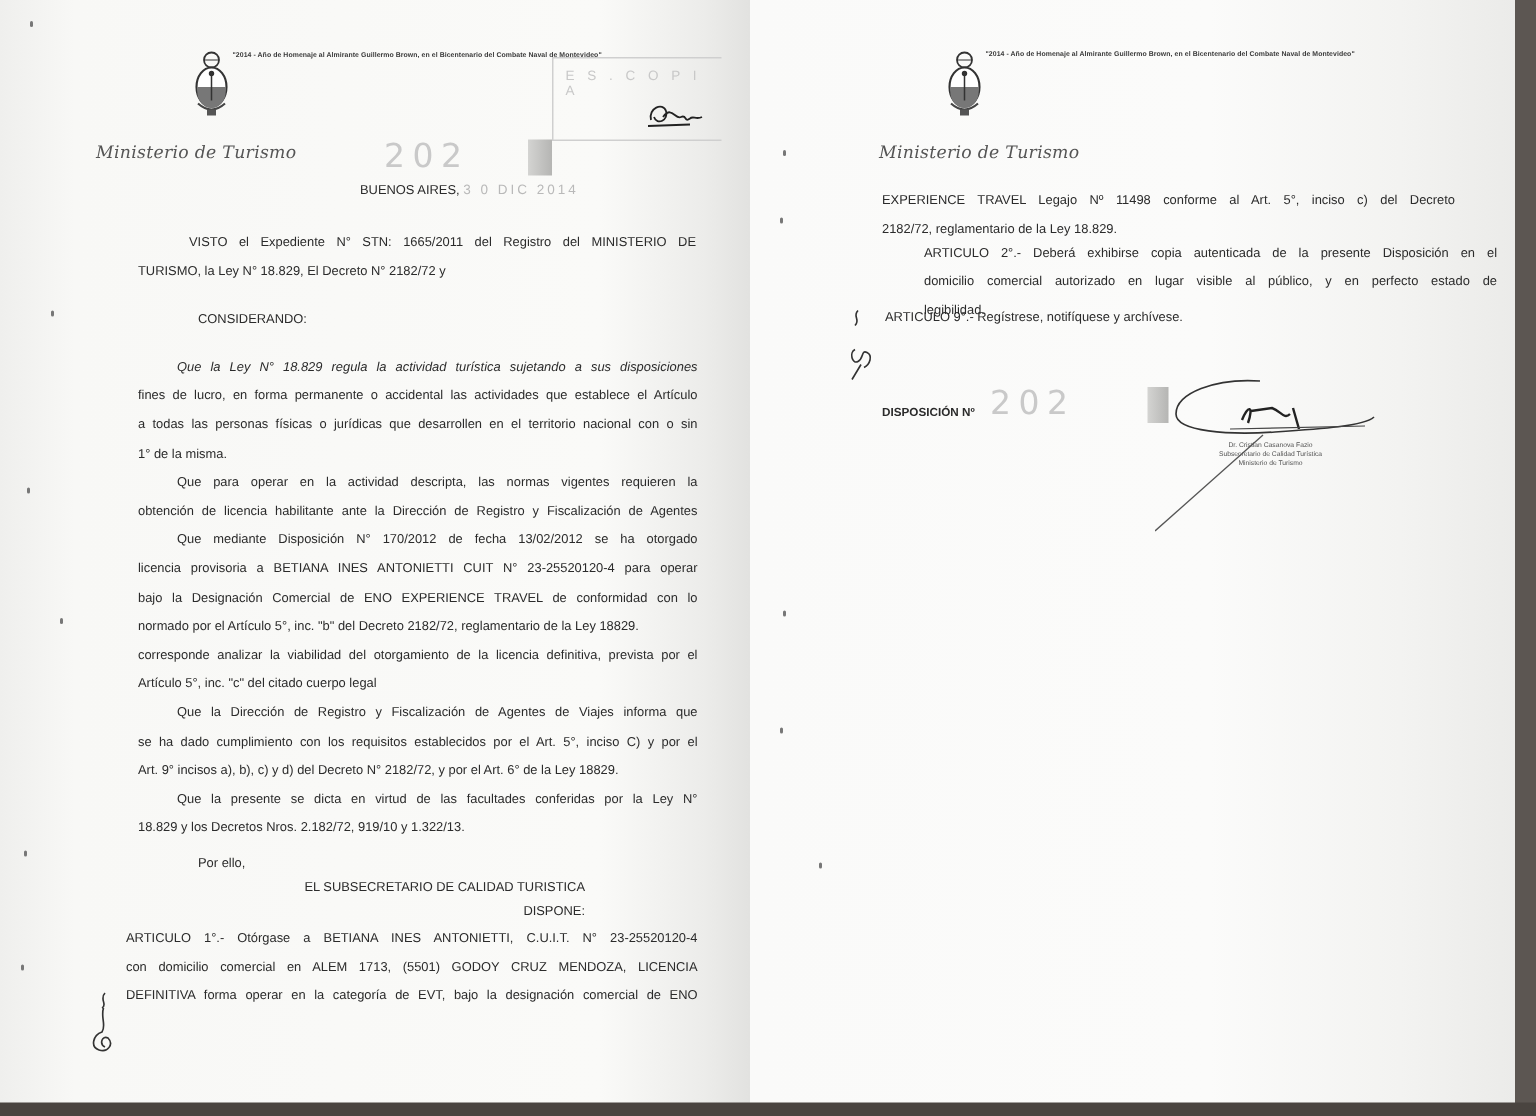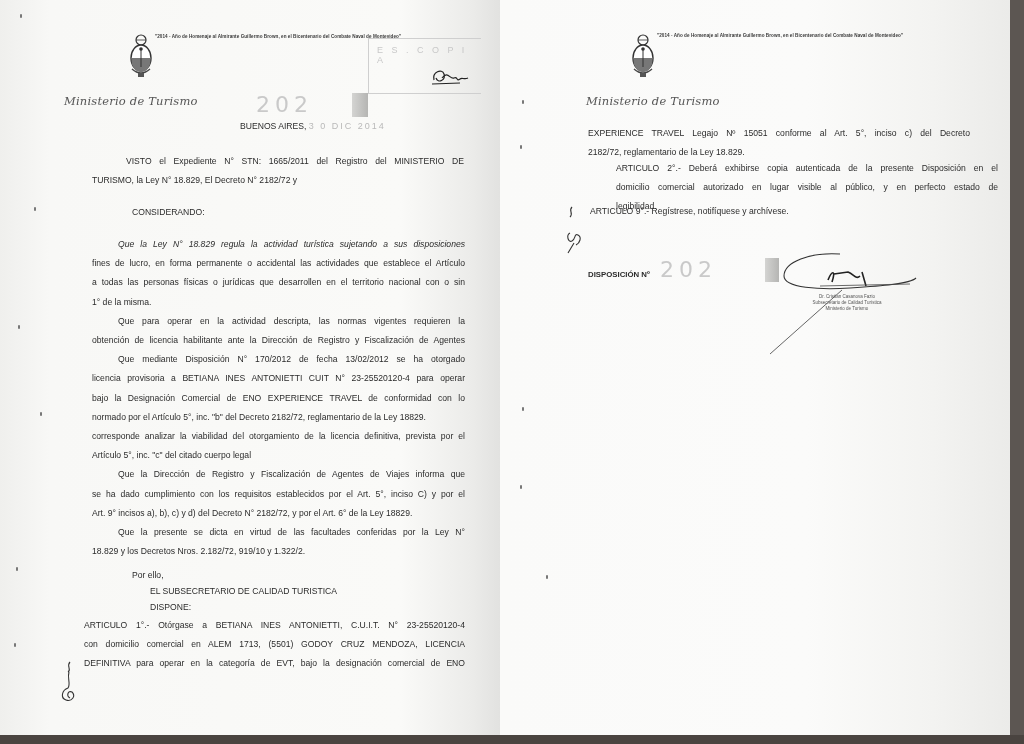--- a/index.html
+++ b/index.html
@@ -15,21 +15,21 @@
   .page-left { left:0; width:500px; background:linear-gradient(90deg,#efefed 0%,#f8f8f6 10%,#fafaf8 80%,#ececea 94%,#e2e2e0 100%); }
   .page-right { left:500px; width:510px; background:linear-gradient(90deg,#fafaf9 0%,#fbfbfa 60%,#f3f3f1 85%,#ebebe9 100%); }
   .motto { position:absolute; font-size:4.6px; font-weight:bold; color:#3a3a3a; white-space:nowrap; letter-spacing:0.05px; }
   .shield { position:absolute; width:26px; height:46px; }
   .ministry { position:absolute; font-family:"DejaVu Serif", serif; font-style:italic; font-size:11.5px; color:#555; letter-spacing:0.2px; }
   .stamp-num { position:absolute; font-family:"DejaVu Sans", sans-serif; font-size:22px; color:#c9c9c9; letter-spacing:5px; }
   .stamp-block { position:absolute; background:linear-gradient(90deg,#d4d4d2,#b5b5b3); }
   .txt { position:absolute; font-size:8.6px; line-height:19.2px; color:#2b2b2b; text-align:justify; }
   .line { display:block; white-space:nowrap; }
   .line.just { text-align:justify; text-align-last:justify; }
-  .center { text-align:left; }
+  .center { text-align:right; }
   .date-stamp { color:#b9b9b9; letter-spacing:2px; font-size:9px; }
   .entry-stamp { position:absolute; left:368px; top:38px; width:112px; height:54px; border:1px solid #cfcfcf; border-right:none; }
   .entry-stamp-text { position:absolute; left:8px; top:6px; font-size:9px; color:#c8c8c8; letter-spacing:3px; }
   .sig { position:absolute; }
   .mark { position:absolute; width:2px; height:4px; background:#777; border-radius:1px; }
   .signer { position:absolute; font-size:4.5px; color:#555; text-align:center; line-height:6px; }
 </style>
 </head>
 <body>
 
@@ -92,32 +92,32 @@
       <span class="line just">corresponde analizar la viabilidad del otorgamiento de la licencia definitiva, prevista por el</span>
       <span class="line">Artículo 5°, inc. "c" del citado cuerpo legal</span>
     </div>
     <div>
       <span class="line just" style="padding-left:26px;">Que la Dirección de Registro y Fiscalización de Agentes de Viajes informa que</span>
       <span class="line just">se ha dado cumplimiento con los requisitos establecidos por el Art. 5°, inciso C) y por el</span>
       <span class="line">Art. 9° incisos a), b), c) y d) del Decreto N° 2182/72, y por el Art. 6° de la Ley 18829.</span>
     </div>
     <div>
       <span class="line just" style="padding-left:26px;">Que la presente se dicta en virtud de las facultades conferidas por la Ley   N°</span>
-      <span class="line">18.829  y  los Decretos  Nros. 2.182/72, 919/10 y 1.322/2.</span>
+      <span class="line">18.829  y  los Decretos  Nros. 2.182/72, 919/10 y 1.322/13.</span>
     </div>
   </div>
 
   <div class="txt" style="left:132px;top:566px;">Por ello,</div>
   <div class="txt center" style="left:150px;top:582px;width:240px;">EL SUBSECRETARIO DE  CALIDAD TURISTICA</div>
   <div class="txt center" style="left:150px;top:598px;width:240px;">DISPONE:</div>
 
   <div class="txt" style="left:84px;top:616px;width:381px;">
     <span class="line just">ARTICULO 1°.- Otórgase a BETIANA INES ANTONIETTI,   C.U.I.T.   N° 23-25520120-4</span>
     <span class="line just">con domicilio comercial en ALEM 1713, (5501) GODOY CRUZ MENDOZA, LICENCIA</span>
-    <span class="line just">DEFINITIVA para operar en la categoría de EVT, bajo la designación comercial de ENO</span>
+    <span class="line just">DEFINITIVA forma operar en la categoría de EVT, bajo la designación comercial de ENO</span>
   </div>
 
   <svg class="sig" style="left:54px;top:660px;width:32px;height:46px;" viewBox="0 0 32 46">
     <path d="M16 2 C12 6 18 10 14 12 M15 12 C13 18 17 24 14 28 C8 30 6 38 12 40 C18 42 22 36 18 32 C14 30 12 36 16 38" fill="none" stroke="#333" stroke-width="1.1"></path>
   </svg>
 
   <div class="mark" style="left:20px;top:14px;"></div>
   <div class="mark" style="left:34px;top:207px;"></div>
   <div class="mark" style="left:18px;top:325px;"></div>
   <div class="mark" style="left:40px;top:412px;"></div>
@@ -135,21 +135,21 @@
     <line x1="13" y1="16" x2="13" y2="34" stroke="#333" stroke-width="1"></line>
     <circle cx="13" cy="16" r="1.8" fill="#333"></circle>
     <path d="M4 36 Q13 44 22 36" fill="none" stroke="#444" stroke-width="1.4"></path>
     <rect x="10" y="40" width="6" height="4" fill="#555"></rect>
   </svg>
   <div class="motto" style="left:157px;top:33px;">"2014 - Año de Homenaje al Almirante Guillermo Brown, en el Bicentenario del Combate Naval de Montevideo"</div>
 
   <div class="ministry" style="left:86px;top:94px;">Ministerio de Turismo</div>
 
   <div class="txt" style="left:88px;top:124px;width:382px;">
-    <span class="line just">EXPERIENCE  TRAVEL   Legajo Nº  15051   conforme  al  Art.  5°,  inciso  c)  del  Decreto</span>
+    <span class="line just">EXPERIENCE  TRAVEL   Legajo Nº  11498   conforme  al  Art.  5°,  inciso  c)  del  Decreto</span>
     <span class="line">2182/72, reglamentario de la Ley 18.829.</span>
   </div>
   <div class="txt" style="left:88px;top:159px;width:382px;margin-left:28px;">
     <span class="line just">ARTICULO  2°.-  Deberá  exhibirse  copia  autenticada  de  la  presente  Disposición  en  el</span>
     <span class="line just">domicilio  comercial  autorizado  en   lugar  visible  al  público,    y  en  perfecto  estado  de</span>
     <span class="line">legibilidad.</span>
   </div>
   <div class="txt" style="left:90px;top:202px;width:380px;">ARTICULO 9°.- Regístrese, notifíquese y archívese.</div>
 
   <svg class="sig" style="left:62px;top:203px;width:26px;height:52px;" viewBox="0 0 26 52">

